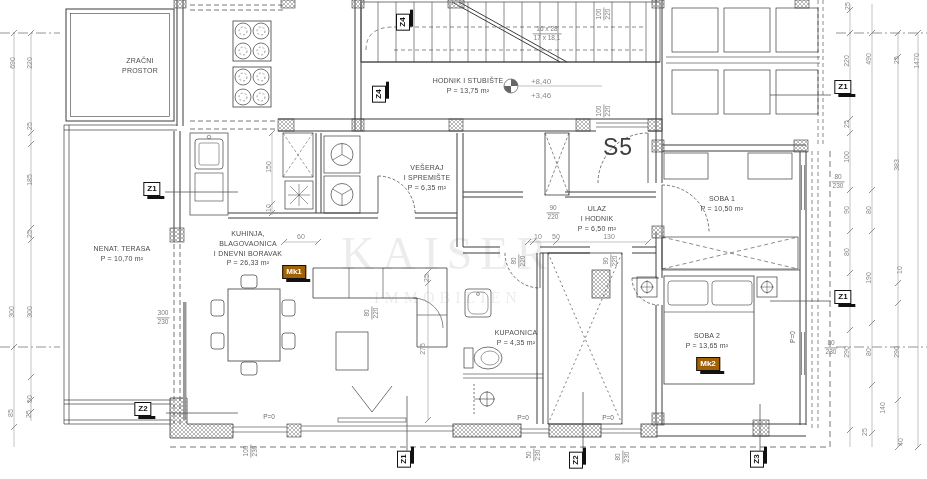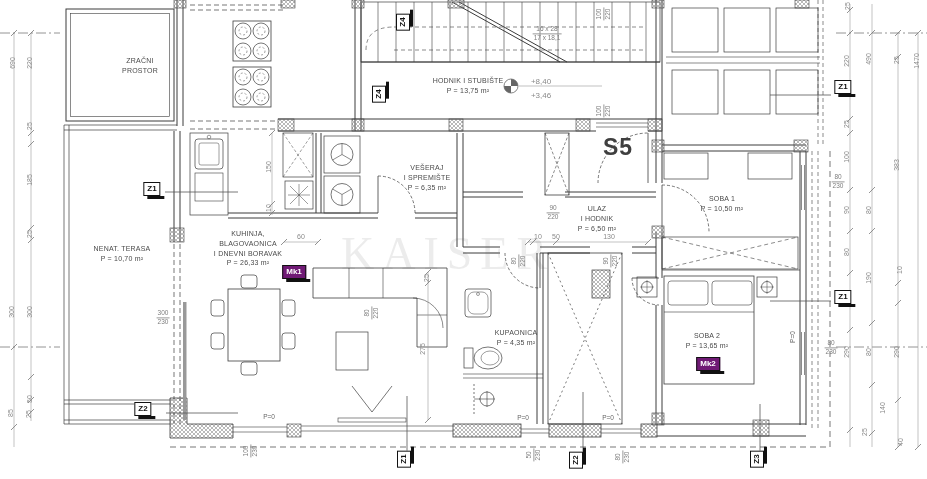--- a/index.html
+++ b/index.html
@@ -14,24 +14,24 @@
   .frac{position:absolute;display:flex;flex-direction:column;align-items:center;
         font-size:6.5px;line-height:1.25;color:#7d7d7d;transform:translate(-50%,-50%)}
   .frac.rot{transform:translate(-50%,-50%) rotate(-90deg)}
   .frac .den{border-top:1px solid #999;padding:0 1px}
   .frac .num{padding:0 1px}
   .tag{position:absolute;font-size:8px;font-weight:bold;line-height:10px;color:#111;
        background:#fff;border:1px solid #111;padding:1px 3px;
        transform:translate(-50%,-50%);white-space:nowrap}
   .tag::after{content:"";position:absolute;left:3px;right:-5px;bottom:-4px;height:3px;background:#111}
   .tag.rot{transform:translate(-50%,-50%) rotate(-90deg)}
-  .tag.dark{background:#701a75;color:#fff;border-color:#111}
+  .tag.dark{background:#a16207;color:#fff;border-color:#111}
   .p0{position:absolute;font-size:6.5px;color:#666;transform:translate(-50%,-50%);white-space:nowrap}
   .p0.rot{transform:translate(-50%,-50%) rotate(-90deg)}
-  .unit{position:absolute;font-size:23px;font-weight:700;color:#3f3f3f;
+  .unit{position:absolute;font-size:23px;font-weight:400;color:#3f3f3f;
         transform:translate(-50%,-50%);letter-spacing:1px}
   .lvl{position:absolute;font-size:8px;color:#8a8a8a;transform:translate(-50%,-50%)}
   .wm{position:absolute;font-family:"Liberation Serif",serif;color:rgba(70,70,70,.10);
       transform:translate(-50%,-50%);white-space:nowrap}
   .wm.l1{font-size:46px;letter-spacing:8px}
   .wm.l2{font-size:16px;letter-spacing:5px}
 </style>
 </head>
 <body>
 
@@ -244,20 +244,21 @@
 
   <g>
     <path d="M519,86 H602" stroke="#999" stroke-width="0.6"></path>
     <circle cx="511" cy="86" r="7" fill="#fff" stroke="#666" stroke-width="0.8"></circle>
     <path d="M511,79 A7,7 0 0 1 518,86 L511,86 Z" fill="#666"></path>
     <path d="M511,93 A7,7 0 0 1 504,86 L511,86 Z" fill="#666"></path>
   </g>
 </svg>
 
 <div class="wm l1" style="left:448px;top:253px">KAISER</div>
+<div class="wm l2" style="left:448px;top:298px">IMMOBILIEN</div>
 
 <div class="lbl" style="left:140px;top:66px">ZRAČNI
 PROSTOR</div>
 <div class="lbl" style="left:468px;top:86px">HODNIK I STUBIŠTE
 P = 13,75 m²</div>
 <div class="lbl" style="left:122px;top:254px">NENAT. TERASA
 P = 10,70 m²</div>
 <div class="lbl" style="left:248px;top:249px">KUHINJA,
 BLAGOVAONICA
 I DNEVNI BORAVAK

